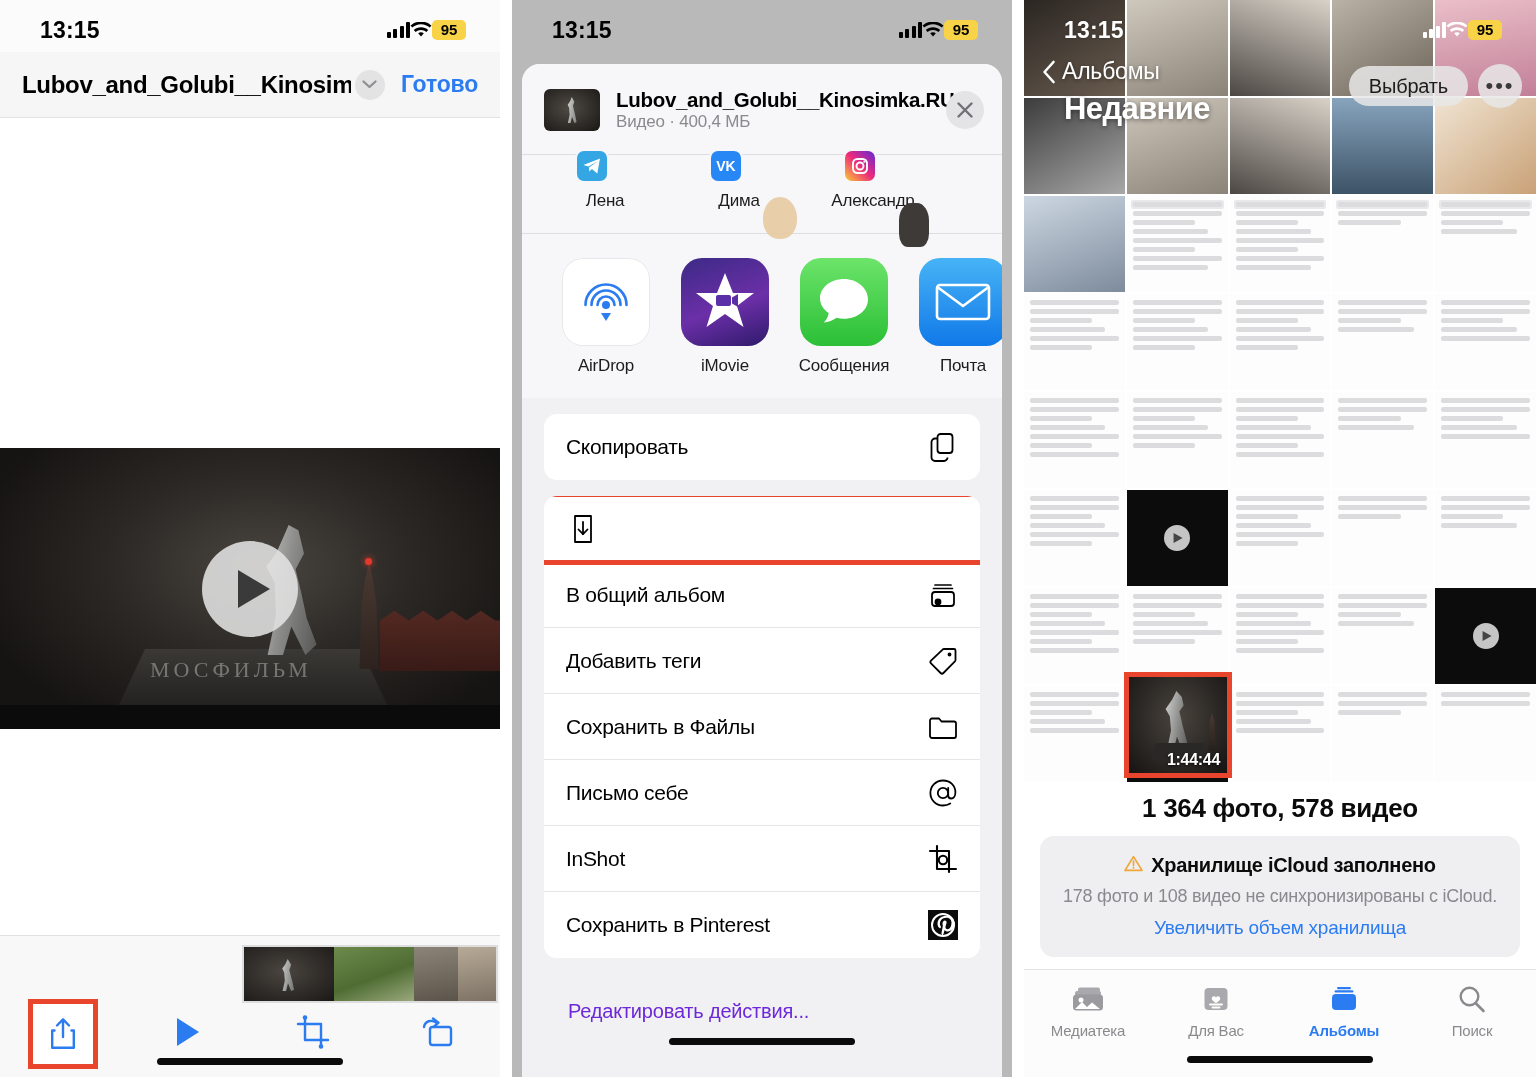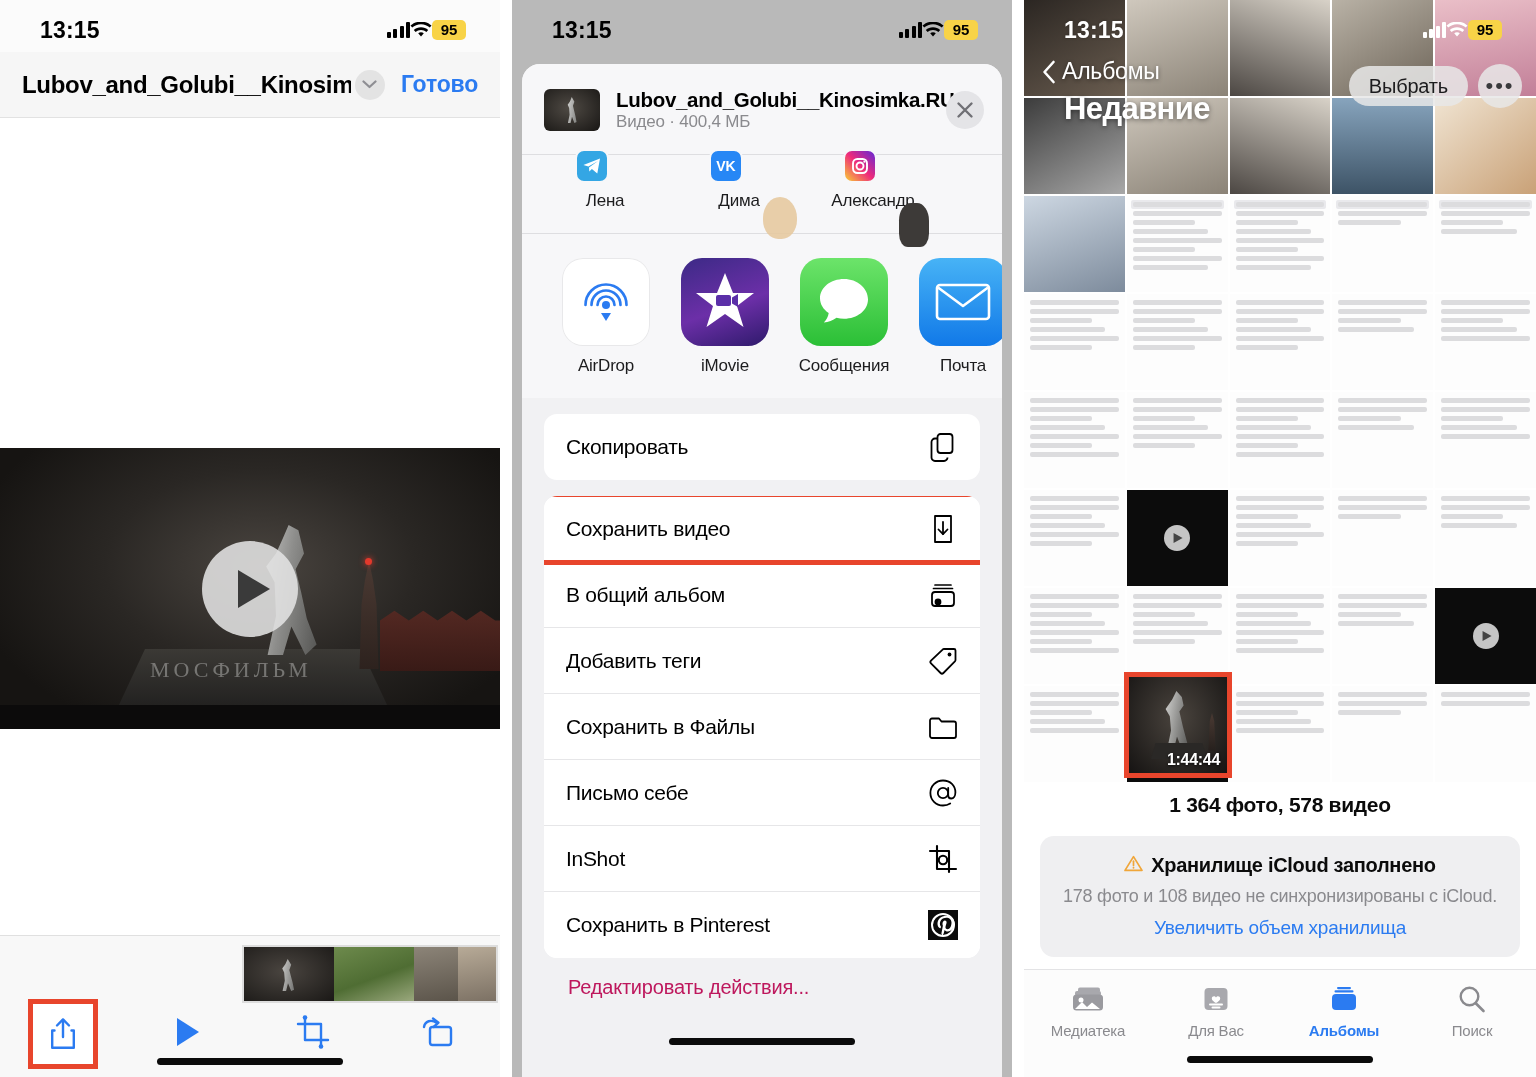--- a/index.html
+++ b/index.html
@@ -183,21 +183,21 @@
   .act-row { height:66px; display:flex; align-items:center; padding:0 20px 0 22px; background:#fff;
              border-bottom:1px solid #e6e6e8; }
   .act-row:last-child { border-bottom:none; }
   .act-lbl { flex:1; font-size:21px; color:#000; letter-spacing:-.3px; }
   .act-ic { width:34px; height:34px; display:flex; align-items:center; justify-content:center; }
   .act-hl { position:relative; }
   .act-hl::after {
     content:""; position:absolute; left:-5px; right:-5px; top:-4px; bottom:-4px;
     border:5px solid #e8452c; border-radius:3px; pointer-events:none;
   }
-  .edit-actions { padding:18px 0 0 24px; font-size:20px; color:#be185d; letter-spacing:-.2px; }
+  .edit-actions { padding:18px 0 0 24px; font-size:20px; color:#6d28d9; letter-spacing:-.2px;margin-top:24px; }
   .p2 .home-ind { bottom:32px; }
 
   
   .p3 { background:#fff; position:relative; }
   .photo-grid { position:absolute; top:0; left:0; width:512px; height:785px;
                 display:grid; grid-template-columns:repeat(5,1fr); grid-auto-rows:96px; gap:2px; }
   .cell { overflow:hidden; position:relative; background:#d8d8d8; }
   .cell.sshot { background:#fdfdfd; }
   .cell .lines { position:absolute; inset:6px 6px; display:flex; flex-direction:column; gap:4px; }
   .cell .lines b { display:block; height:5px; background:#dcdcde; border-radius:2px; }
@@ -248,21 +248,21 @@
   .alb-title { font-size:31px; font-weight:800; color:#fff; padding-left:40px; margin-top:6px;
                text-shadow:0 1px 5px rgba(0,0,0,.5); letter-spacing:-.6px; }
   .ov-btns { position:absolute; right:14px; top:6px; display:flex; align-items:center; gap:10px; }
   .pill { background:rgba(232,232,232,.85); border-radius:20px; height:40px;
           display:flex; align-items:center; justify-content:center; padding:0 20px;
           font-size:20px; color:#1c1c1e; letter-spacing:-.2px; }
   .circ { background:rgba(232,232,232,.85); border-radius:50%; width:44px; height:44px;
           display:flex; align-items:center; justify-content:center; font-size:22px; color:#3a3a3c; letter-spacing:2px; }
 
   .count-line { position:absolute; top:793px; left:0; width:512px; text-align:center;
-                font-size:21px; font-weight:700; color:#0b0b0b; letter-spacing:-.3px; }
+                font-size:26px; font-weight:700; color:#0b0b0b; letter-spacing:-.3px; }
 
   .icloud-card { position:absolute; left:16px; right:16px; top:836px; background:#efeff1;
                  border-radius:14px; padding:18px 14px 18px; text-align:center; }
   .ic-title { font-size:20px; font-weight:700; color:#0b0b0b; letter-spacing:-.3px;
               display:flex; align-items:flex-start; justify-content:center; gap:8px; }
   .ic-sub { font-size:18px; color:#8a8a8e; margin-top:9px; letter-spacing:-.25px; }
   .ic-link { font-size:19px; color:#2b7bf1; margin-top:10px; letter-spacing:-.25px; }
 
   .tabbar { position:absolute; left:0; bottom:0; width:512px; height:108px;
             background:#fcfcfc; border-top:1px solid #e3e3e5; display:flex; }
@@ -499,21 +499,20 @@
               <svg width="28" height="30" viewBox="0 0 28 30">
                 <rect x="8.5" y="2" width="15" height="19" rx="3" stroke="#000" stroke-width="1.8" fill="none"></rect>
                 <path d="M18.5 25.5A3.5 3.5 0 0 1 15 29H6a3.5 3.5 0 0 1-3.5-3.5V10A3.5 3.5 0 0 1 6 6.5h2" stroke="#000" stroke-width="1.8" fill="none"></path>
               </svg>
             </span>
           </div>
         </div>
 
         <div class="act-group">
           <div class="act-row act-hl">
-            <span class="act-lbl">Сохранить видео</span>
             <span class="act-ic">
               <svg width="26" height="30" viewBox="0 0 26 30">
                 <path d="M5 2h16v26H5z" stroke="#000" stroke-width="1.8" fill="none" stroke-linejoin="round"></path>
                 <path d="M13 8v12" stroke="#000" stroke-width="1.8" stroke-linecap="round"></path>
                 <path d="M8.5 15.5 13 20.2l4.5-4.7" stroke="#000" stroke-width="1.8" fill="none" stroke-linecap="round" stroke-linejoin="round"></path>
               </svg>
             </span>
           </div>
           <div class="act-row">
             <span class="act-lbl">В общий альбом</span>

